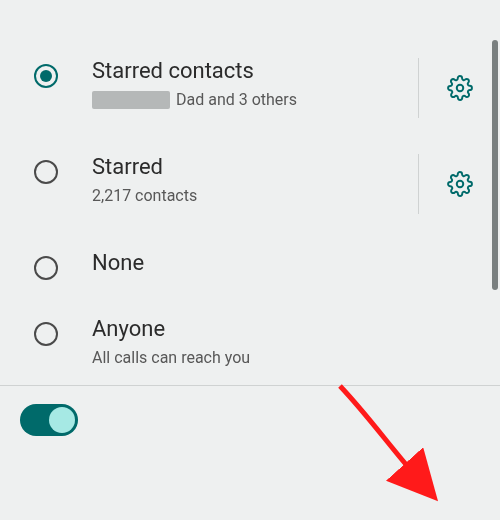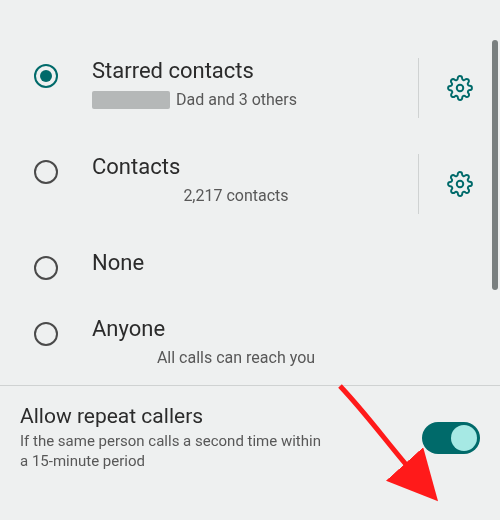--- a/index.html
+++ b/index.html
@@ -58,21 +58,20 @@
   .title {
     font-size: 22px;
     color: #2b2b2b;
     font-weight: 400;
     line-height: 1.2;
   }
   .sub {
     font-size: 16px;
     color: #585858;
     margin-top: 6px;
-    text-align: center;
   }
   .sub-row {
     display: flex;
     align-items: center;
     margin-top: 6px;
     gap: 6px;
   }
   .redact {
     width: 78px;
     height: 18px;
@@ -178,21 +177,21 @@
         <path d="M19.4 15a1.65 1.65 0 0 0 .33 1.82l.06.06a2 2 0 1 1-2.83 2.83l-.06-.06a1.65 1.65 0 0 0-1.82-.33 1.65 1.65 0 0 0-1 1.51V21a2 2 0 0 1-4 0v-.09a1.65 1.65 0 0 0-1-1.51 1.65 1.65 0 0 0-1.82.33l-.06.06a2 2 0 1 1-2.83-2.83l.06-.06a1.65 1.65 0 0 0 .33-1.82 1.65 1.65 0 0 0-1.51-1H3a2 2 0 0 1 0-4h.09a1.65 1.65 0 0 0 1.51-1 1.65 1.65 0 0 0-.33-1.82l-.06-.06a2 2 0 1 1 2.83-2.83l.06.06a1.65 1.65 0 0 0 1.82.33h0a1.65 1.65 0 0 0 1-1.51V3a2 2 0 0 1 4 0v.09a1.65 1.65 0 0 0 1 1.51h0a1.65 1.65 0 0 0 1.82-.33l.06-.06a2 2 0 1 1 2.83 2.83l-.06.06a1.65 1.65 0 0 0-.33 1.82v0a1.65 1.65 0 0 0 1.51 1H21a2 2 0 0 1 0 4h-.09a1.65 1.65 0 0 0-1.51 1z"></path>
       </svg>
     </div>
   </div>
 
   <div class="option-row">
     <div class="radio-col">
       <div class="radio"></div>
     </div>
     <div class="text-col">
-      <div class="title">Contacts</div>
+      <div class="title">Starred</div>
       <div class="sub">2,217 contacts</div>
     </div>
     <div class="action-col">
       <div class="vdiv"></div>
       <svg class="gear" viewBox="0 0 24 24" fill="none" stroke="currentColor" stroke-width="1.8">
         <circle cx="12" cy="12" r="3"></circle>
         <path d="M19.4 15a1.65 1.65 0 0 0 .33 1.82l.06.06a2 2 0 1 1-2.83 2.83l-.06-.06a1.65 1.65 0 0 0-1.82-.33 1.65 1.65 0 0 0-1 1.51V21a2 2 0 0 1-4 0v-.09a1.65 1.65 0 0 0-1-1.51 1.65 1.65 0 0 0-1.82.33l-.06.06a2 2 0 1 1-2.83-2.83l.06-.06a1.65 1.65 0 0 0 .33-1.82 1.65 1.65 0 0 0-1.51-1H3a2 2 0 0 1 0-4h.09a1.65 1.65 0 0 0 1.51-1 1.65 1.65 0 0 0-.33-1.82l-.06-.06a2 2 0 1 1 2.83-2.83l.06.06a1.65 1.65 0 0 0 1.82.33h0a1.65 1.65 0 0 0 1-1.51V3a2 2 0 0 1 4 0v.09a1.65 1.65 0 0 0 1 1.51h0a1.65 1.65 0 0 0 1.82-.33l.06-.06a2 2 0 1 1 2.83 2.83l-.06.06a1.65 1.65 0 0 0-.33 1.82v0a1.65 1.65 0 0 0 1.51 1H21a2 2 0 0 1 0 4h-.09a1.65 1.65 0 0 0-1.51 1z"></path>
       </svg>
     </div>
   </div>
@@ -214,24 +213,20 @@
     <div class="text-col">
       <div class="title">Anyone</div>
       <div class="sub">All calls can reach you</div>
     </div>
     <div class="action-col"></div>
   </div>
 
   <div class="divider-h"></div>
 
   <div class="repeat-row">
-    <div class="repeat-texts">
-      <div class="repeat-title">Allow repeat callers</div>
-      <div class="repeat-sub">If the same person calls a second time within a 15-minute period</div>
-    </div>
     <div class="switch">
       <div class="knob"></div>
     </div>
   </div>
 
   <div class="scrollbar"></div>
 
   <svg class="arrow" viewBox="0 0 120 130">
     <defs>
       <marker id="ah" markerWidth="10" markerHeight="10" refX="7" refY="5" orient="auto">

